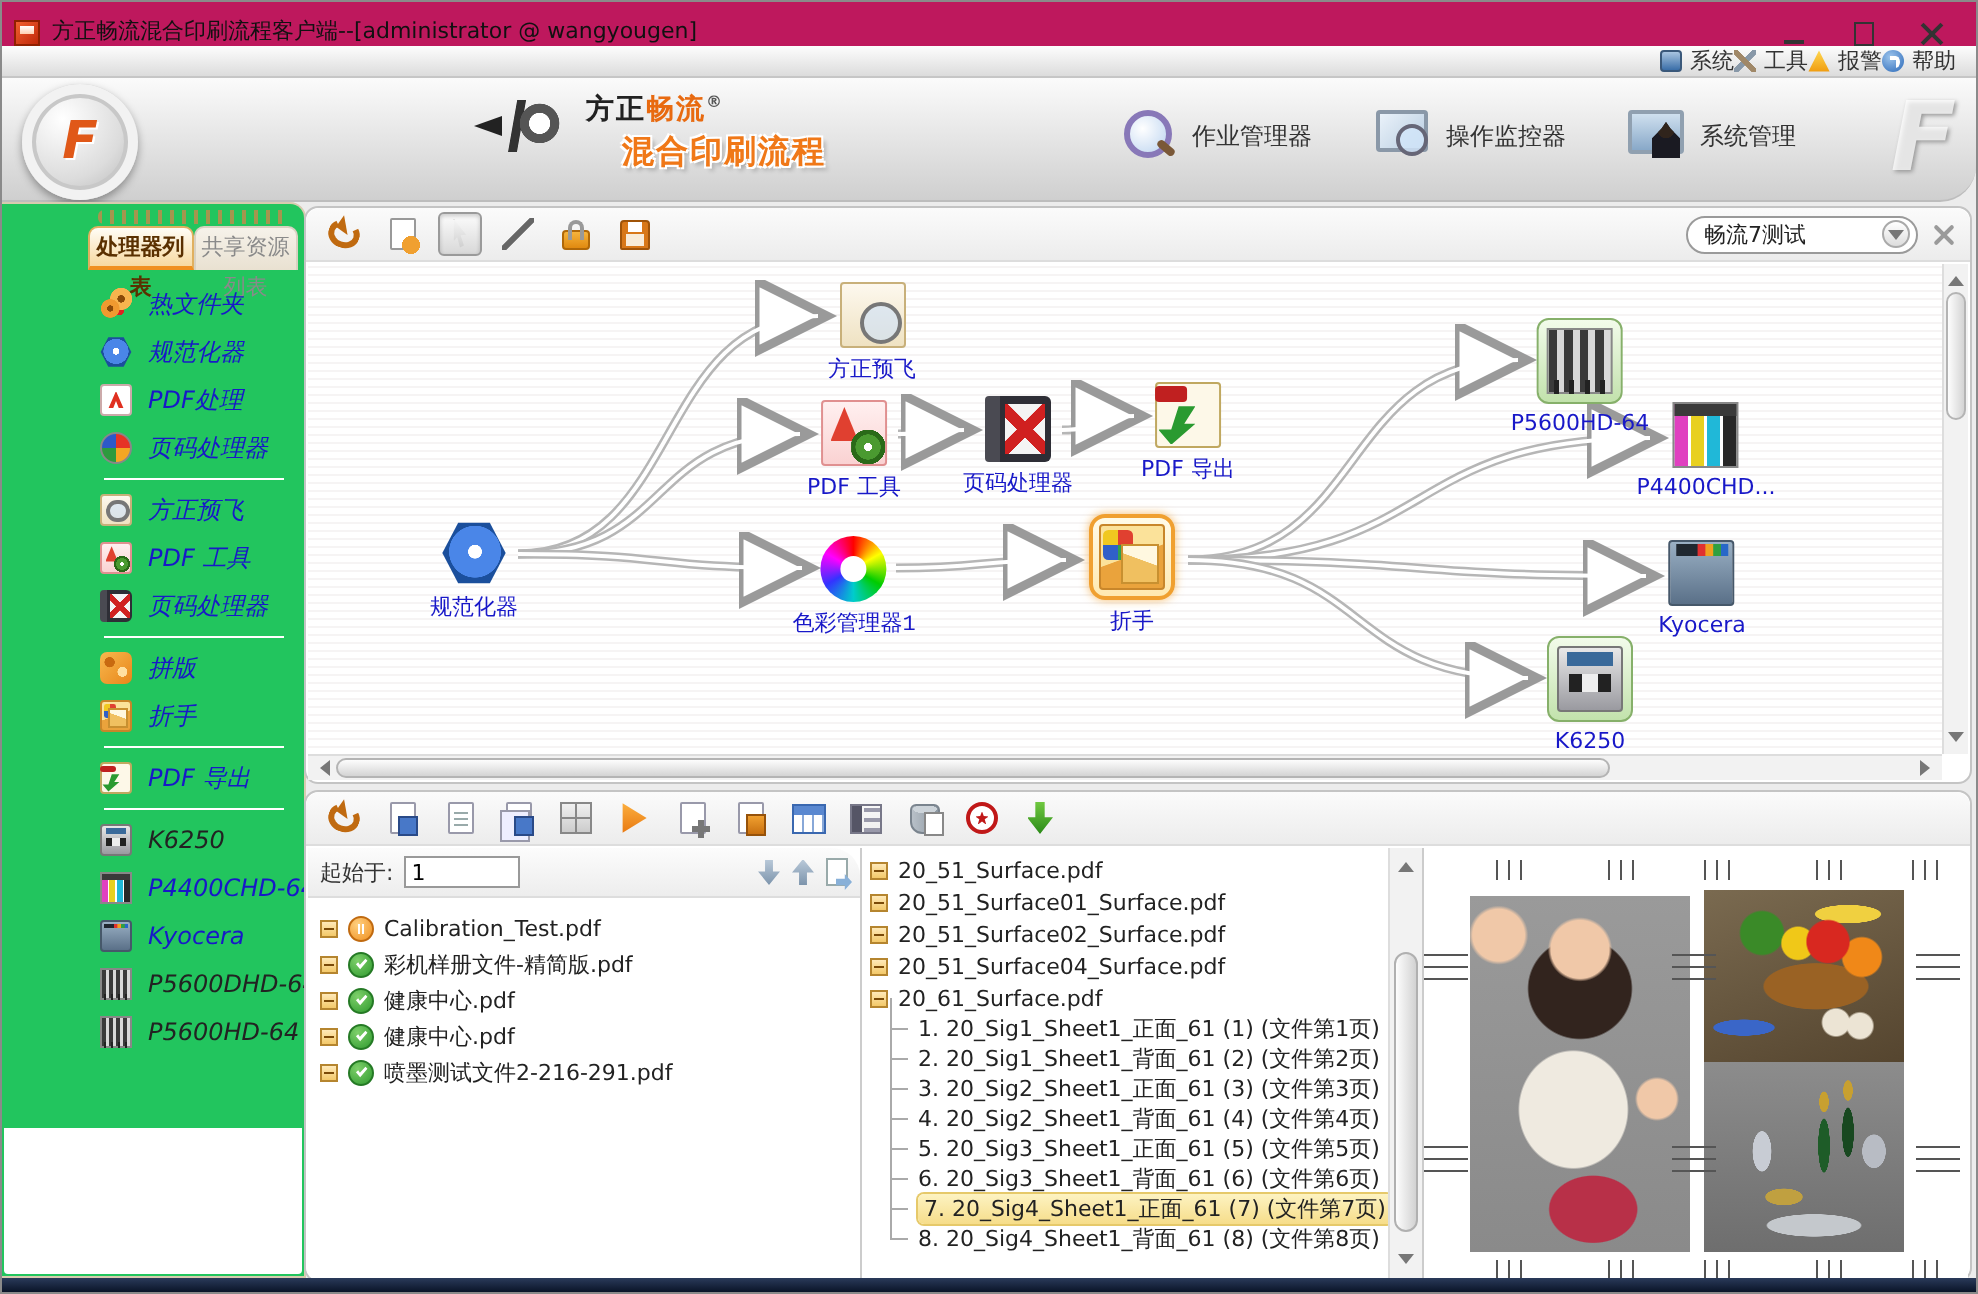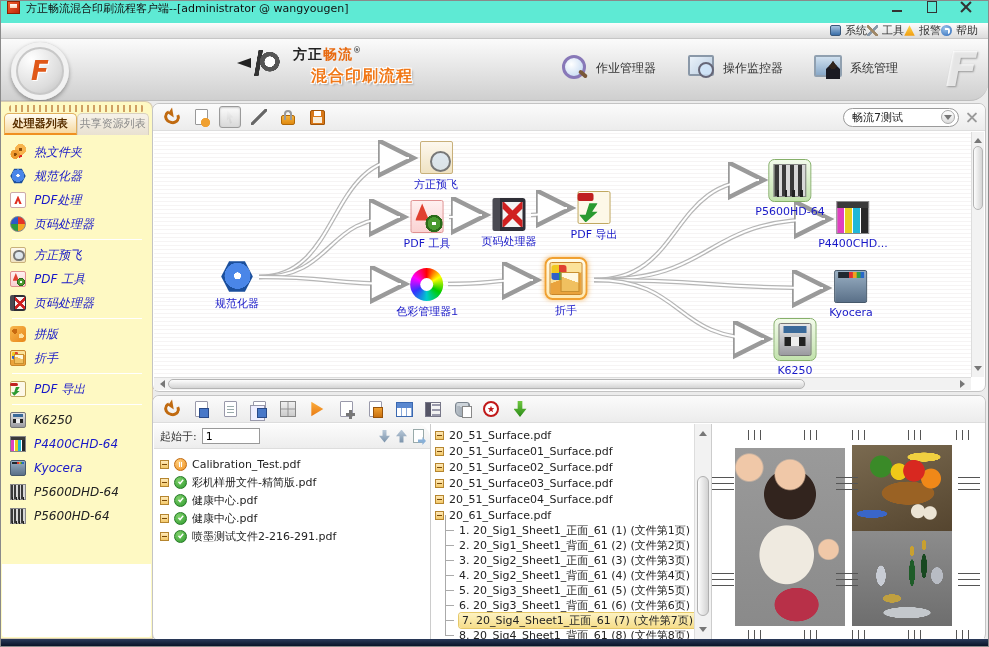--- a/index.html
+++ b/index.html
@@ -1,20 +1,20 @@
 <!DOCTYPE html>
 <html><head>
 <meta charset="utf-8">
 <style>
   * { box-sizing:border-box; margin:0; padding:0; }
   html,body { width:989px; height:647px; overflow:hidden; }
   body { font-family:"DejaVu Sans","Liberation Sans",sans-serif; font-size:12px; background:#ececec; position:relative; border:1px solid #8a8a8a; }
 
   
-  #titlebar { position:absolute; top:0; left:0; right:0; height:22px; background:#5eead4; display:flex; align-items:flex-start; padding:0 6px; gap:6px; }
+  #titlebar { position:absolute; top:0; left:0; right:0; height:22px; background:#be185d; display:flex; align-items:flex-end; padding:0 6px; gap:6px; }
   #titlebar .ttext { font-size:11px; color:#111; }
   #titlebar .wctrls { margin-left:auto; display:flex; gap:18px; padding-right:8px; }
   .wc { width:16px; height:12px; position:relative; cursor:default; }
   .wc-min::after { content:""; position:absolute; left:2px; right:4px; bottom:1px; height:2px; background:#333; }
   .wc-max::after { content:""; position:absolute; inset:0 3px 0 3px; border:1.5px solid #333; }
   .wc-close::before,.wc-close::after { content:""; position:absolute; left:7px; top:-1px; width:2px; height:14px; background:#333; }
   .wc-close::before { transform:rotate(45deg); } .wc-close::after { transform:rotate(-45deg); }
   .xi-app-icon { width:13px; height:13px; background:linear-gradient(135deg,#f06030,#c02808); border:1px solid #902000; position:relative; }
   .xi-app-icon::after { content:""; position:absolute; inset:2px 2px 5px 2px; background:linear-gradient(#fff,#ffd0b0); }
 
@@ -121,21 +121,21 @@
   .xi-copy-db-icon::after { content:""; position:absolute; right:-3px; bottom:-2px; width:8px; height:10px; background:#fff; border:1px solid #888; }
   .xi-stop-icon { width:16px; height:16px; border:2.5px solid #c01818; border-radius:50%; background:#fff; }
   .xi-stop-icon::after { content:""; position:absolute; inset:22%; background:#c01818; clip-path:polygon(50% 0,63% 35%,100% 38%,70% 60%,82% 100%,50% 76%,18% 100%,30% 60%,0 38%,37% 35%); }
   .xi-download-icon { width:13px; height:16px; background:linear-gradient(#70c840,#2a8a18); clip-path:polygon(32% 0,68% 0,68% 48%,100% 48%,50% 100%,0 48%,32% 48%); }
   .xi-arrow-down-icon { width:11px; height:13px; background:linear-gradient(#b8c8d8,#7a92aa); clip-path:polygon(32% 0,68% 0,68% 48%,100% 48%,50% 100%,0 48%,32% 48%); }
   .xi-arrow-up-icon { width:11px; height:13px; background:linear-gradient(#b8c8d8,#7a92aa); clip-path:polygon(50% 0,100% 52%,68% 52%,68% 100%,32% 100%,32% 52%,0 52%); }
   .xi-page-export-icon { width:11px; height:14px; background:#fff; border:1px solid #9aa; }
   .xi-page-export-icon::after { content:""; position:absolute; right:-3px; bottom:-3px; width:8px; height:8px; background:#88b0d8; clip-path:polygon(0 30%,55% 30%,55% 0,100% 50%,55% 100%,55% 70%,0 70%); }
 
   
-  #sidebar { position:absolute; left:0; top:100px; width:152px; bottom:7px; background:#fef9c3; border:1px solid #d8cbb0; border-left:none; border-radius:0 8px 0 0; }
+  #sidebar { position:absolute; left:0; top:100px; width:152px; bottom:7px; background:#22c55e; border:1px solid #d8cbb0; border-left:none; border-radius:0 8px 0 0;padding-left:40px; }
   #sb-dots { height:7px; margin:3px 8px 1px; background:repeating-linear-gradient(90deg,#c58a4a 0 2px,transparent 2px 6px); border-radius:3px; opacity:.8; }
   #sb-tabs { display:flex; margin:1px 3px 0; height:22px; font-size:11px; }
   .sbtab { flex:1; text-align:center; line-height:20px; border-radius:5px 5px 0 0; cursor:pointer; }
   .sbtab.active { background:linear-gradient(#fffdf6,#f7d9a0); border:1px solid #e0b060; border-bottom:2px solid #f09020; color:#5a3000; font-weight:bold; }
   .sbtab.inactive { background:linear-gradient(#f6f2ea,#e9e1d1); border:1px solid #d9d1c1; border-bottom:none; color:#8a8a8a; }
   #sb-items { padding:5px 0 0 9px;font-style:italic; }
   .srow { height:24px; display:flex; align-items:center; gap:8px; font-size:12px; color:#1818c8; cursor:pointer; white-space:nowrap; }
   .srow.dark { color:#222; }
   .ssep { height:1px; background:#ddd2ba; border-bottom:1px solid #fff; margin:3px 10px 3px 2px; }
   #sb-white { position:absolute; left:1px; right:1px; bottom:1px; top:462px; background:#fff; border-radius:0 0 2px 2px; }
@@ -596,24 +596,20 @@
         <div class="frow">
           <span class="tplus"></span>
           <span>20_51_Surface01_Surface.pdf</span>
         </div>
         <div class="frow">
           <span class="tplus"></span>
           <span>20_51_Surface02_Surface.pdf</span>
         </div>
         <div class="frow">
           <span class="tplus"></span>
-          <span>20_51_Surface03_Surface.pdf</span>
-        </div>
-        <div class="frow">
-          <span class="tplus"></span>
           <span>20_51_Surface04_Surface.pdf</span>
         </div>
         <div class="frow">
           <span class="tplus"></span>
           <span>20_61_Surface.pdf</span>
         </div>
         <div class="prow">
           <span class="ptext">1. 20_Sig1_Sheet1_正面_61 (1) (文件第1页)</span>
         </div>
         <div class="prow">

